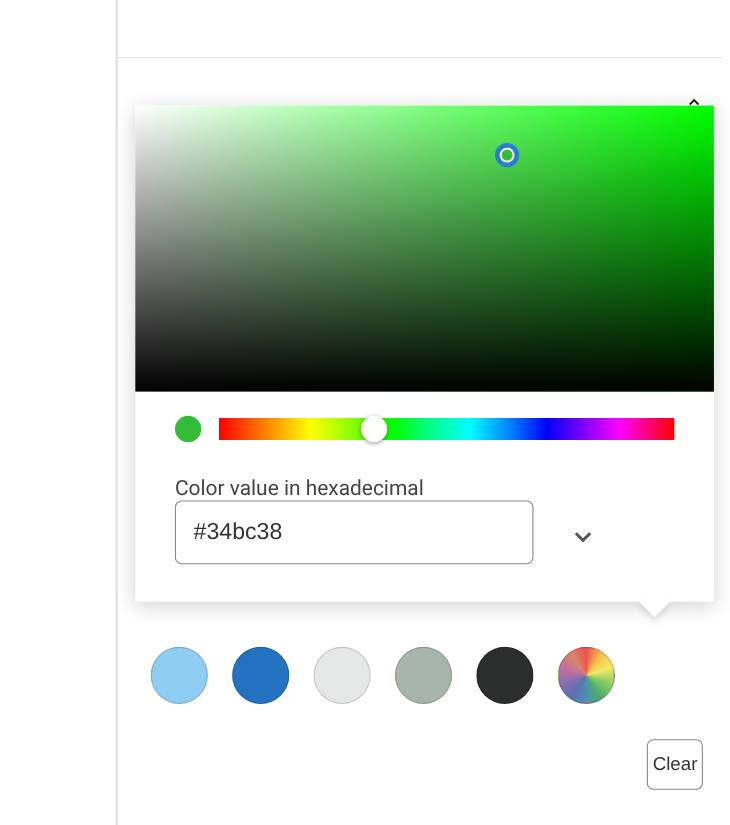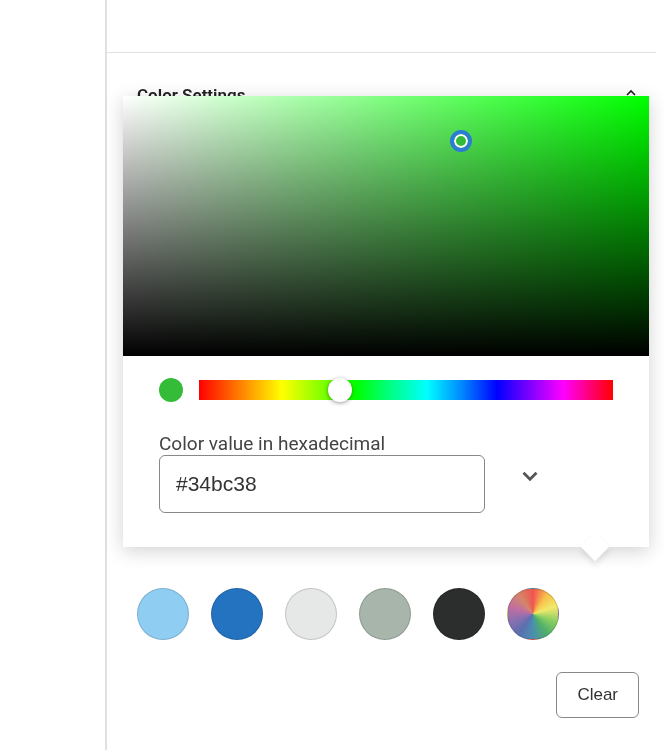--- a/index.html
+++ b/index.html
@@ -127,21 +127,21 @@
   }
   .hex-block {
     padding: 30px 36px 34px 36px;
   }
   .hex-label {
     font-size: 19px;
     color: #444;
   }
   .hex-row {
     display: flex;
-    align-items: flex-start;
+    align-items: flex-end;
     gap: 24px;
   }
   .hex-input {
     flex: 0 0 326px;
     height: 58px;
     border: 1px solid #888;
     border-radius: 6px;
     padding: 0 16px;
     font-size: 21px;
     color: #333;
@@ -174,35 +174,34 @@
   }
   .clear-row {
     position: absolute;
     top: 672px;
     right: 25px;
   }
   .clear-btn {
     border: 1px solid #888;
     border-radius: 6px;
     background: #fff;
-    padding: 12px 20px;
+    padding: 12px 4px;
     font-size: 17px;
     color: #333;
     cursor: pointer;
   }
 </style>
 </head>
 <body>
 
 <div class="panel-border"></div>
 
 <div class="content">
   <div class="top-border"></div>
 
-  <div class="section-title">Color Settings</div>
 
   <div class="chevron-toggle">
     <svg viewBox="0 0 24 24" fill="none" stroke="#222" stroke-width="2.5">
         <path d="M6 15l6-6 6 6"></path>
       </svg>
   </div>
 
   <div class="picker-popover">
     <div class="saturation-area">
       <div class="saturation-handle"></div>

